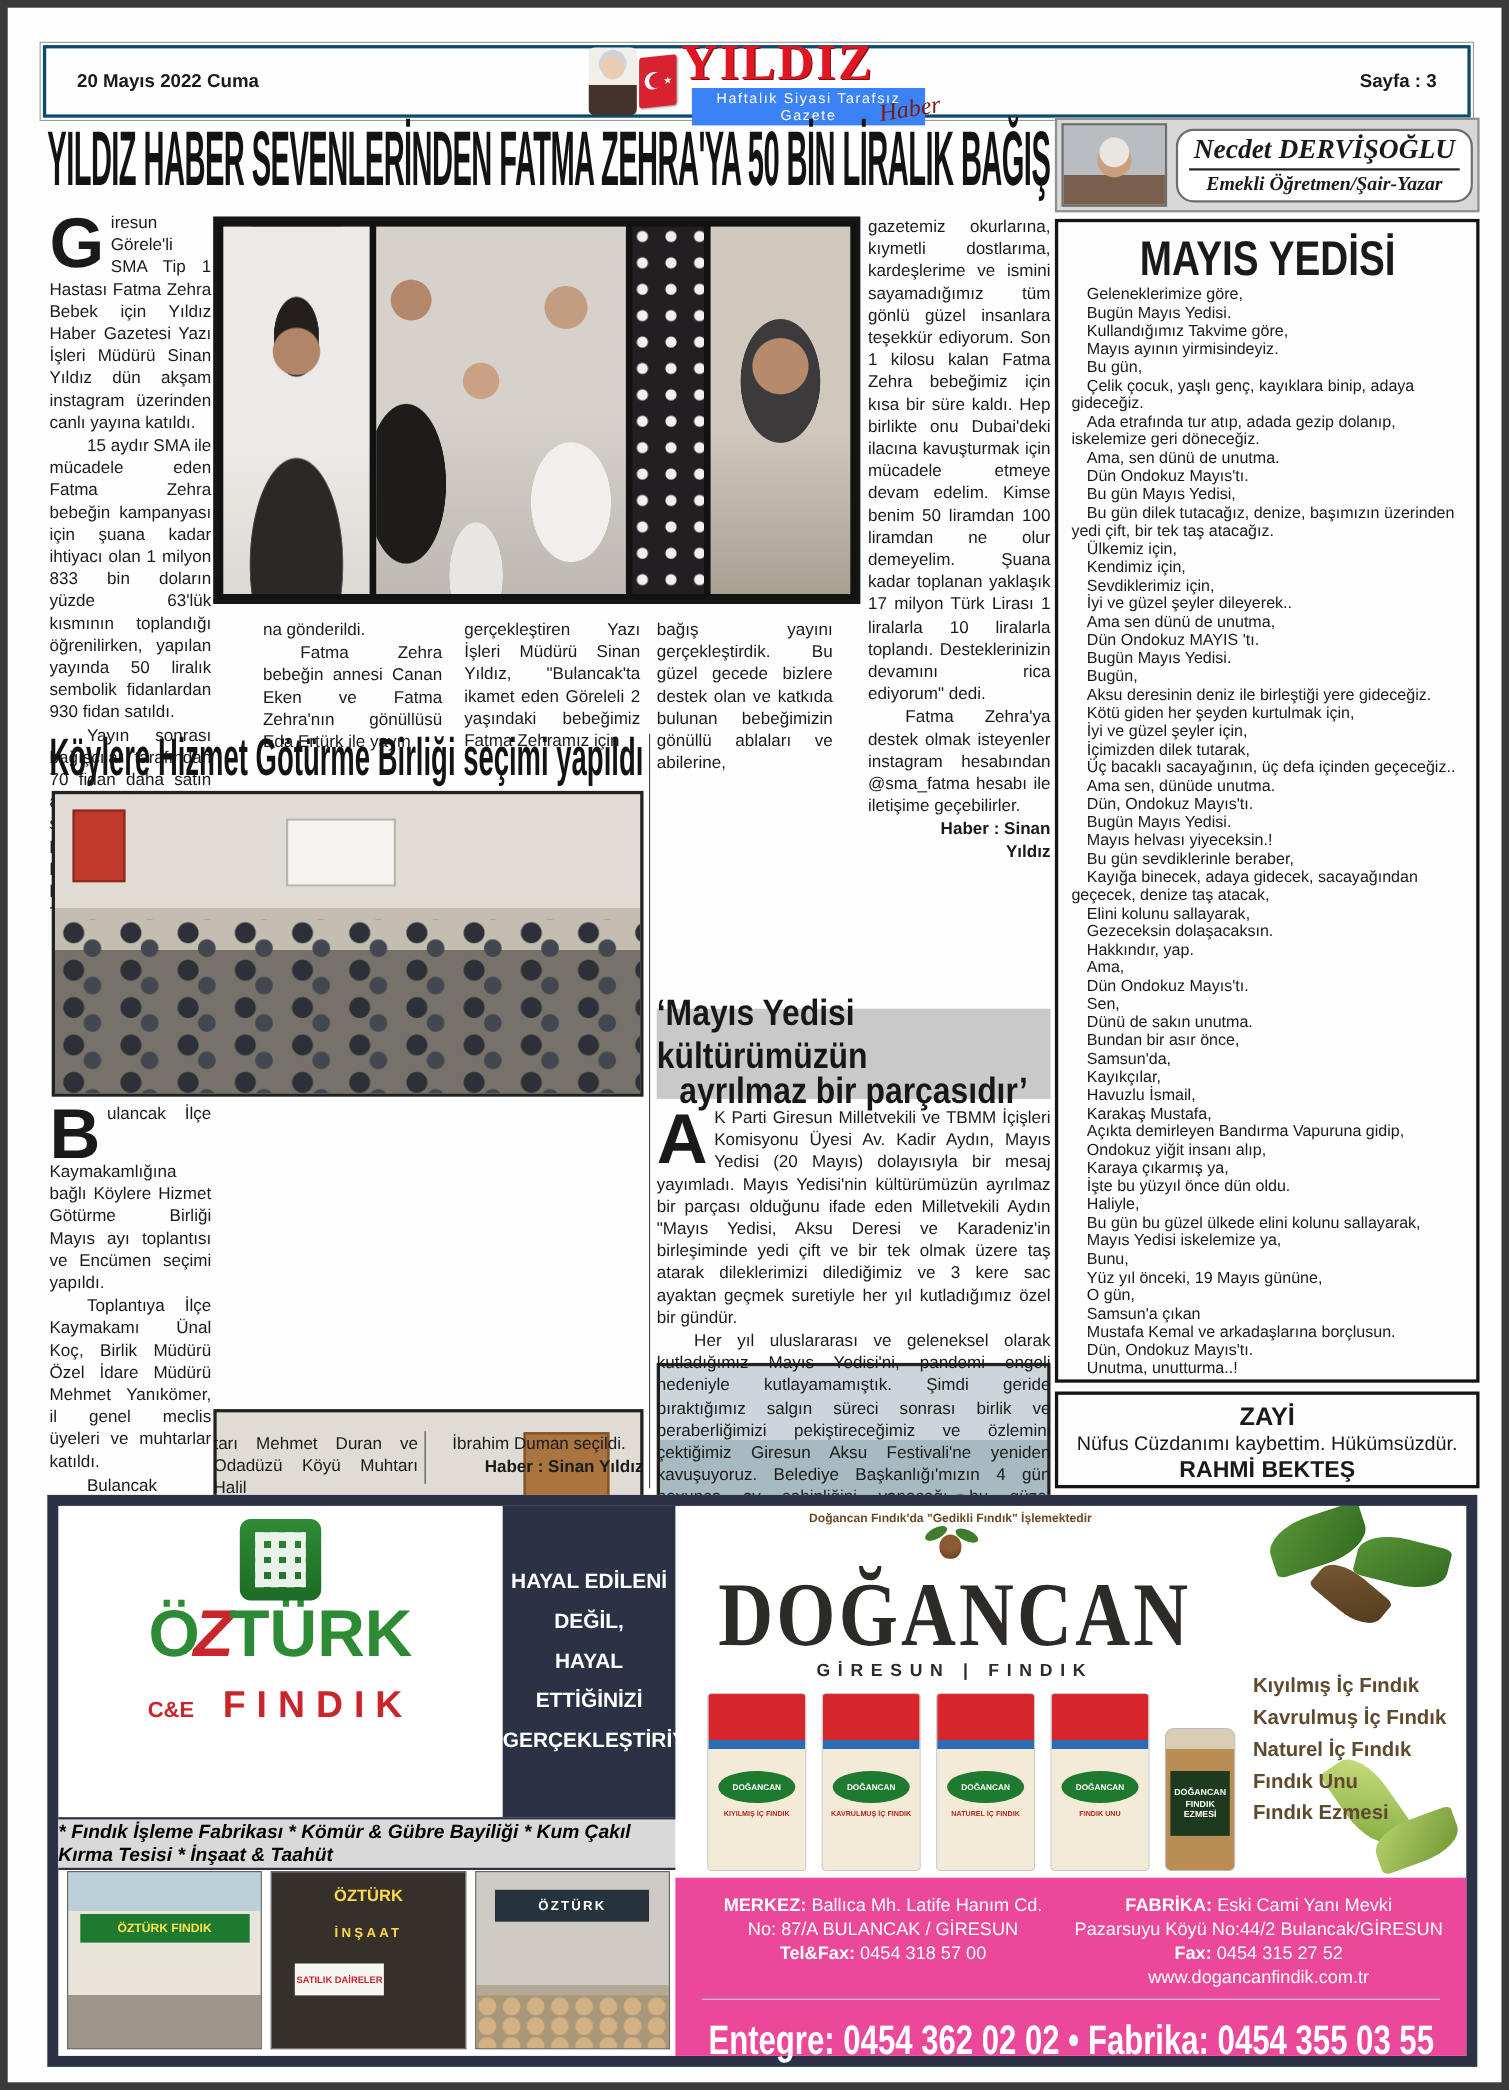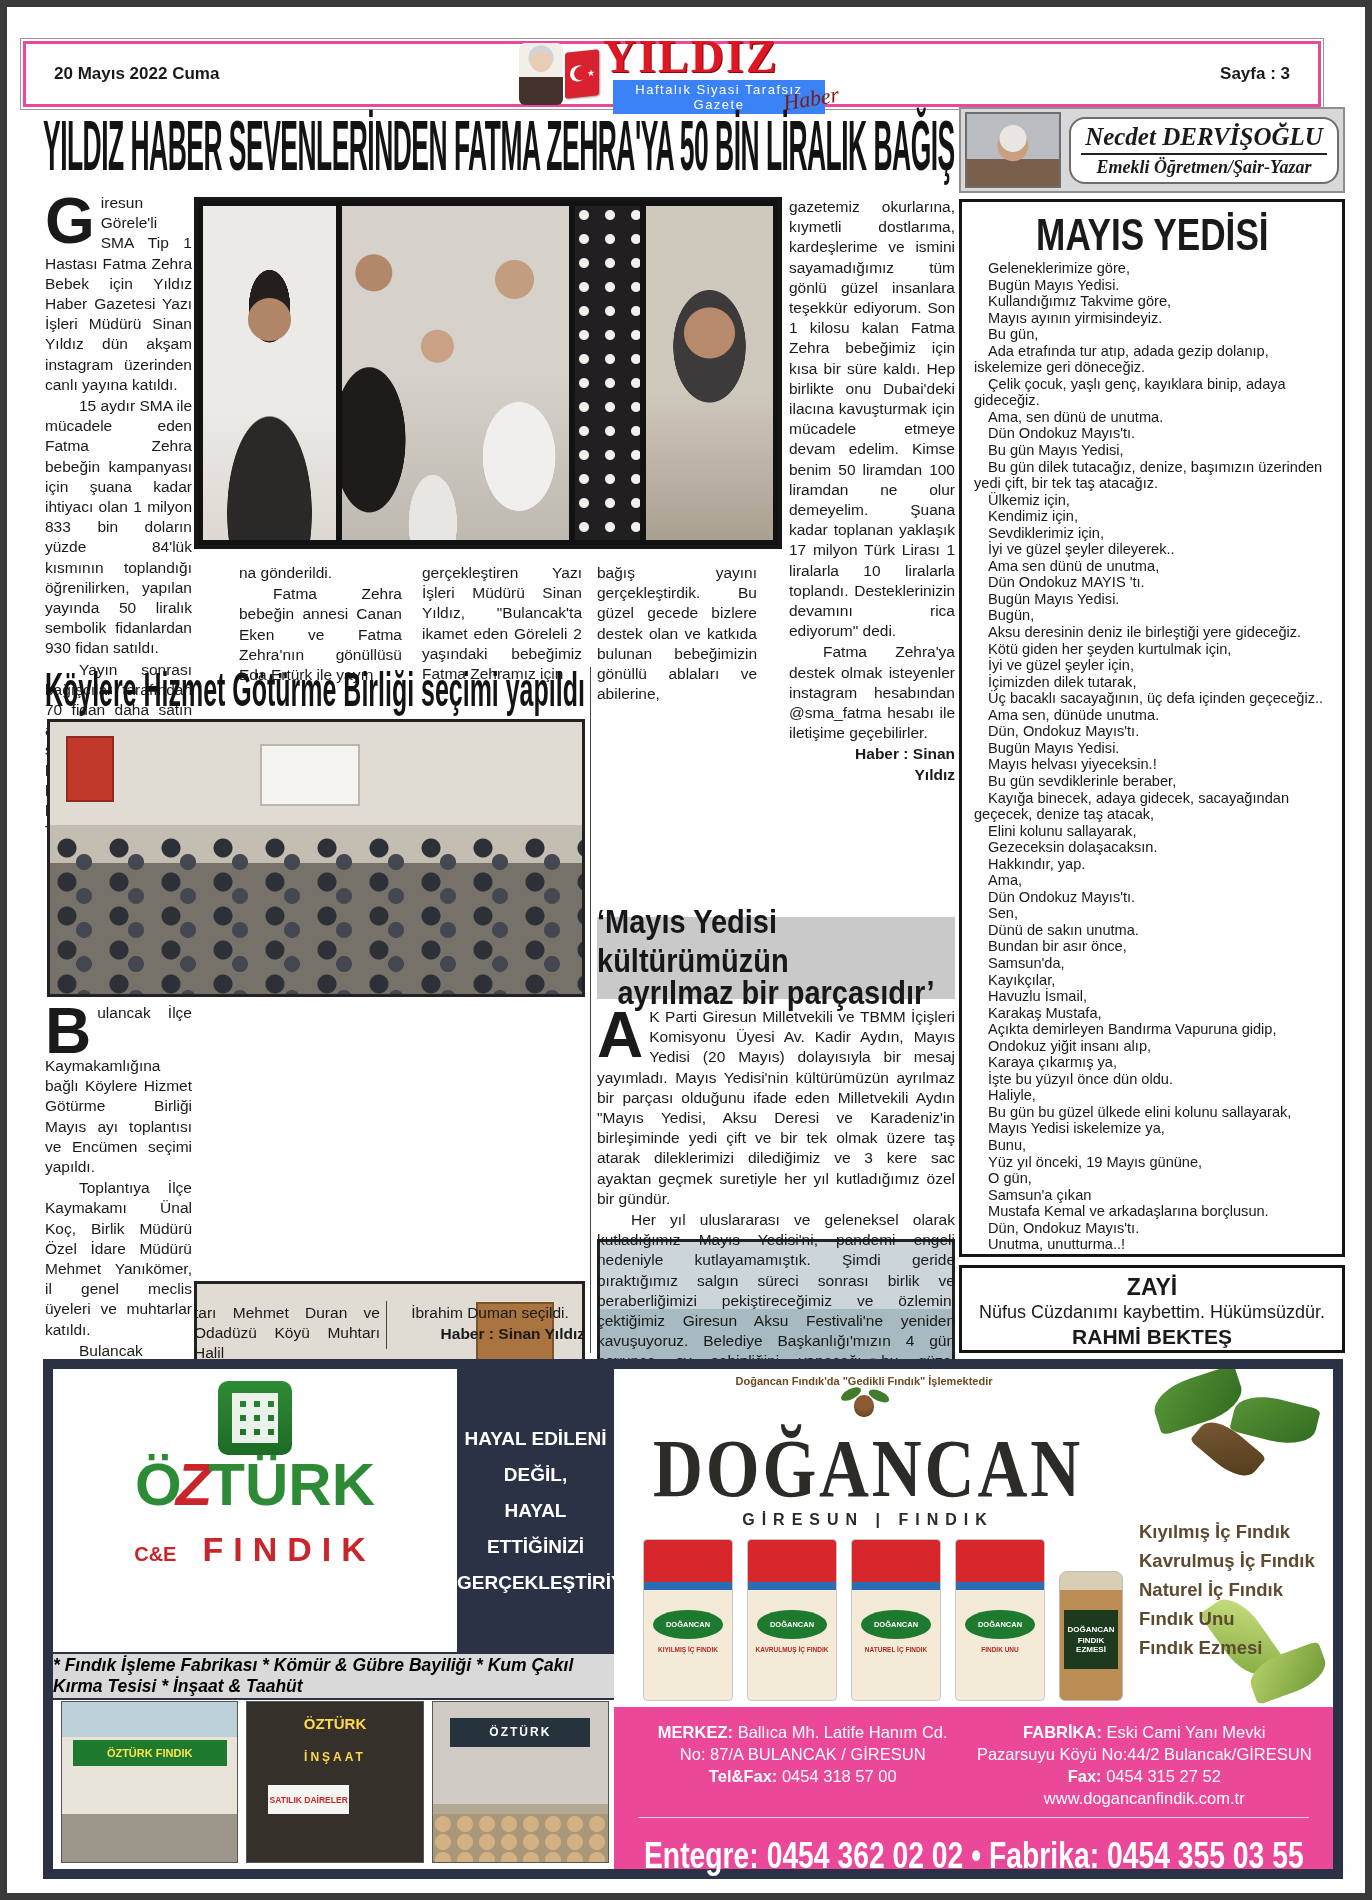--- a/index.html
+++ b/index.html
@@ -2,21 +2,21 @@
 <html><head>
 <meta charset="utf-8">
 <style>
   html,body{margin:0;padding:0;background:#e8e8e8;}
   #page{position:relative;width:1372px;height:1900px;background:#fefefe;
         border:7px solid #3a3a3a;box-sizing:border-box;overflow:hidden;
         font-family:"Liberation Sans",sans-serif;color:#1a1a1a;}
   .abs{position:absolute;} 
 
   
-  #header-box{left:16px;top:34px;width:1292px;height:60px;border:3px solid #ec4899;
+  #header-box{left:32px;top:34px;width:1292px;height:60px;border:3px solid #0c4a6e;
               box-shadow:0 0 0 2px #fff,0 0 0 3px #9a9a9a;display:flex;align-items:center;}
   #date-label{position:absolute;left:28px;top:20px;font-size:17px;font-weight:bold;}
   #page-number{position:absolute;right:28px;top:20px;font-size:17px;font-weight:bold;}
   #logo-wrap{position:absolute;left:0;right:0;top:-12px;height:84px;display:flex;justify-content:center;}
   #logo-inner{position:relative;display:flex;align-items:center;}
   #ataturk{width:44px;height:62px;border-radius:6px;margin-right:2px;
            background:
              radial-gradient(circle 10px at 50% 30%,#e8cdb4 10px,transparent 11px),
              radial-gradient(circle 13px at 50% 24%,#cfd4d8 12px,transparent 13px),
              linear-gradient(180deg,#f2efe9 0 55%,#43332c 55% 100%);}
@@ -236,21 +236,21 @@
     </div>
     <span id="page-number">Sayfa : 3</span>
   </div>
 
   <div class="abs fitwrap" id="headline1">
     <span style="transform-origin: left top; transform: scale(0.5086, 1.35);">YILDIZ HABER SEVENLERİNDEN FATMA ZEHRA'YA 50 BİN LİRALIK BAĞIŞ</span>
   </div>
 
   <div class="abs col" id="a1-col1">
     <p class="first dc">Giresun Görele'li SMA Tip 1 Hastası Fatma Zehra Bebek için Yıldız Haber Gazetesi Yazı İşleri Müdürü Sinan Yıldız dün akşam instagram üzerinden canlı yayına katıldı.</p>
-    <p>15 aydır SMA ile mücadele eden Fatma Zehra bebeğin kampanyası için şuana kadar ihtiyacı olan 1 milyon 833 bin doların yüzde 84'lük kısmının toplandığı öğrenilirken, yapılan yayında 50 liralık sembolik fidanlardan 930 fidan satıldı.</p>
+    <p>15 aydır SMA ile mücadele eden Fatma Zehra bebeğin kampanyası için şuana kadar ihtiyacı olan 1 milyon 833 bin doların yüzde 63'lük kısmının toplandığı öğrenilirken, yapılan yayında 50 liralık sembolik fidanlardan 930 fidan satıldı.</p>
     <p>Yayın sonrası bağışçılar tarafından 70 fidan daha satın alındığı öğrenilirken, sembolik fidanların bedeli olan 50 bin liranın büyük bir kısmı Valilik onaylı Tufan Eken hesabı-</p>
   </div>
 
   <div class="abs" id="a1-photos">
     <div class="panel" id="panel-woman"></div>
     <div class="panel" id="panel-family"></div>
     <div class="panel" id="panel-polka"></div>
     <div class="panel" id="panel-hijab"></div>
   </div>
 
@@ -331,22 +331,22 @@
   <div class="abs" id="poem-box">
     <div id="poem-title">
       <span>MAYIS YEDİSİ</span>
     </div>
     <div id="poem-lines">
         <div>Geleneklerimize göre,</div>
         <div>Bugün Mayıs Yedisi.</div>
         <div>Kullandığımız Takvime göre,</div>
         <div>Mayıs ayının yirmisindeyiz.</div>
         <div>Bu gün,</div>
+        <div>Çelik çocuk, yaşlı genç, kayıklara binip, adaya gideceğiz.</div>
         <div>Ada etrafında tur atıp, adada gezip dolanıp, iskelemize geri döneceğiz.</div>
-        <div>Çelik çocuk, yaşlı genç, kayıklara binip, adaya gideceğiz.</div>
         <div>Ama, sen dünü de unutma.</div>
         <div>Dün Ondokuz Mayıs'tı.</div>
         <div>Bu gün Mayıs Yedisi,</div>
         <div>Bu gün dilek tutacağız, denize, başımızın üzerinden yedi çift, bir tek taş atacağız.</div>
         <div>Ülkemiz için,</div>
         <div>Kendimiz için,</div>
         <div>Sevdiklerimiz için,</div>
         <div>İyi ve güzel şeyler dileyerek..</div>
         <div>Ama sen dünü de unutma,</div>
         <div>Dün Ondokuz MAYIS 'tı.</div>

